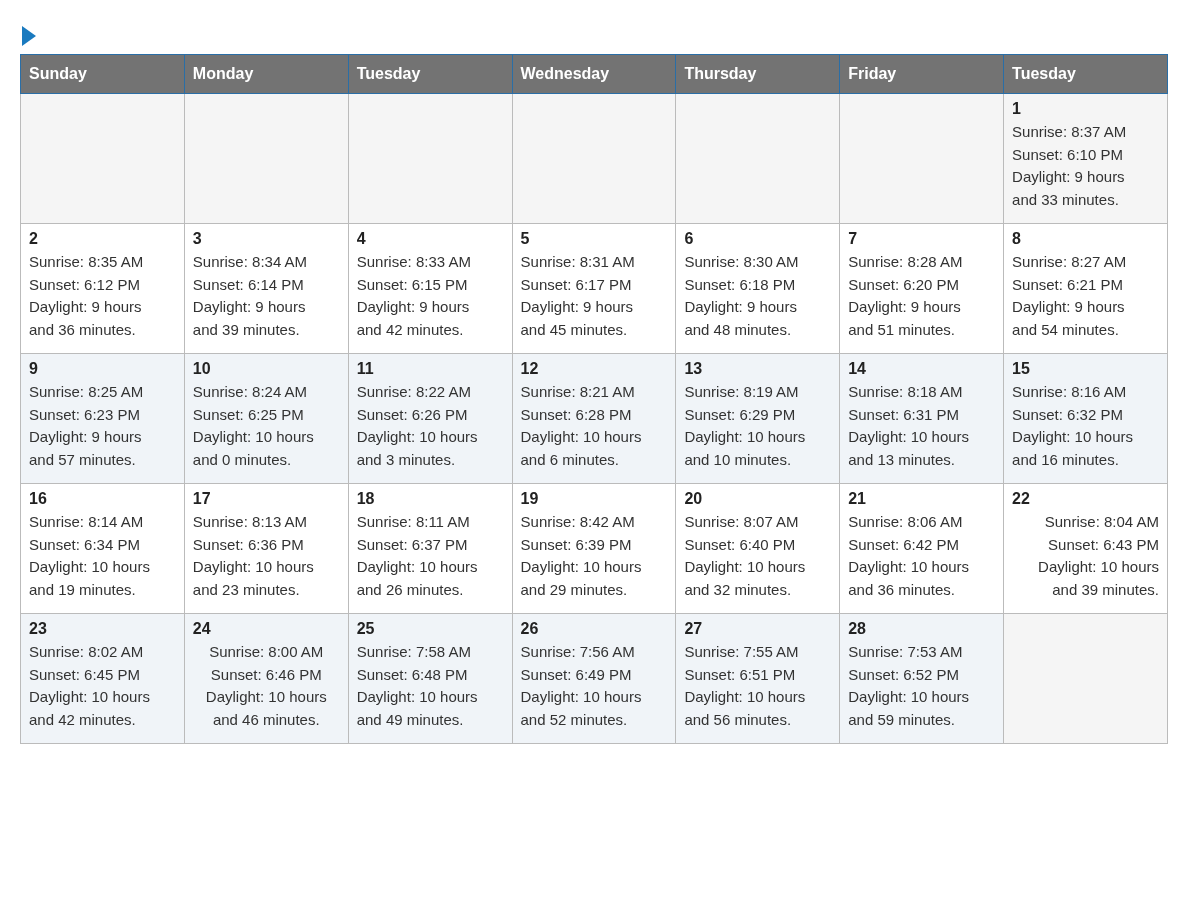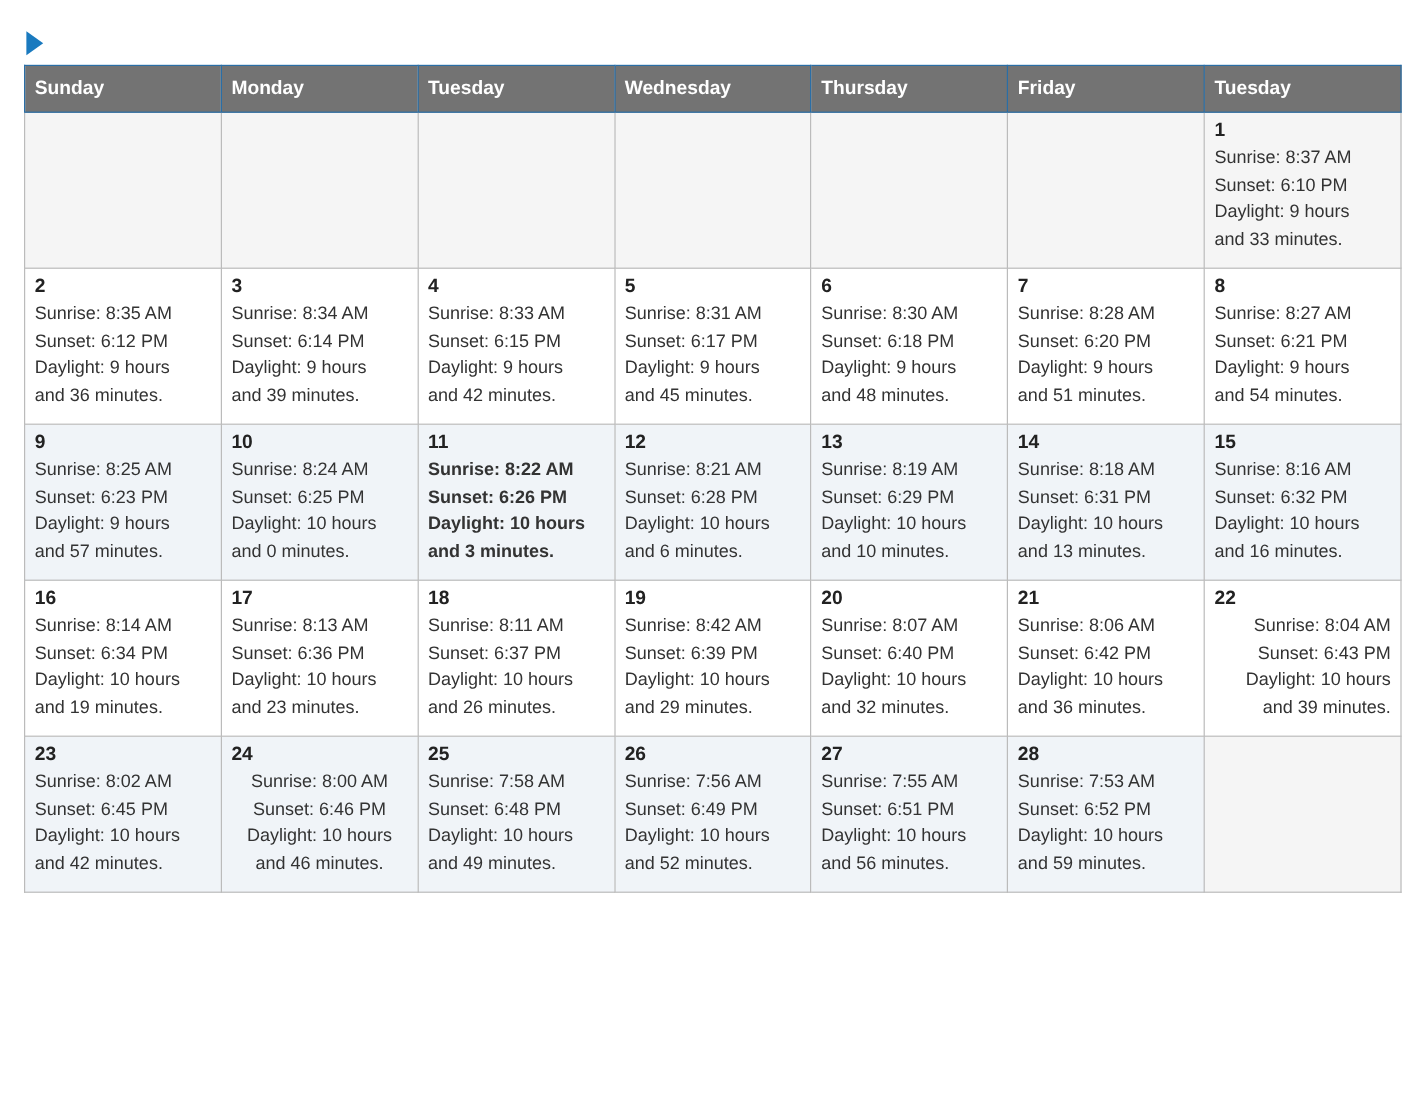--- a/index.html
+++ b/index.html
@@ -214,21 +214,21 @@
         </td>
         <td>
           <span class="day-number">10</span>
           <div class="day-info" style="white-space: pre-line;">Sunrise: 8:24 AM
 Sunset: 6:25 PM
 Daylight: 10 hours
 and 0 minutes.</div>
         </td>
         <td>
           <span class="day-number">11</span>
-          <div class="day-info" style="white-space: pre-line; font-weight: bold;">Sunrise: 8:22 AM
+          <div class="day-info" style="white-space: pre-line;">Sunrise: 8:22 AM
 Sunset: 6:26 PM
 Daylight: 10 hours
 and 3 minutes.</div>
         </td>
         <td>
           <span class="day-number">12</span>
           <div class="day-info" style="white-space: pre-line;">Sunrise: 8:21 AM
 Sunset: 6:28 PM
 Daylight: 10 hours
 and 6 minutes.</div>

